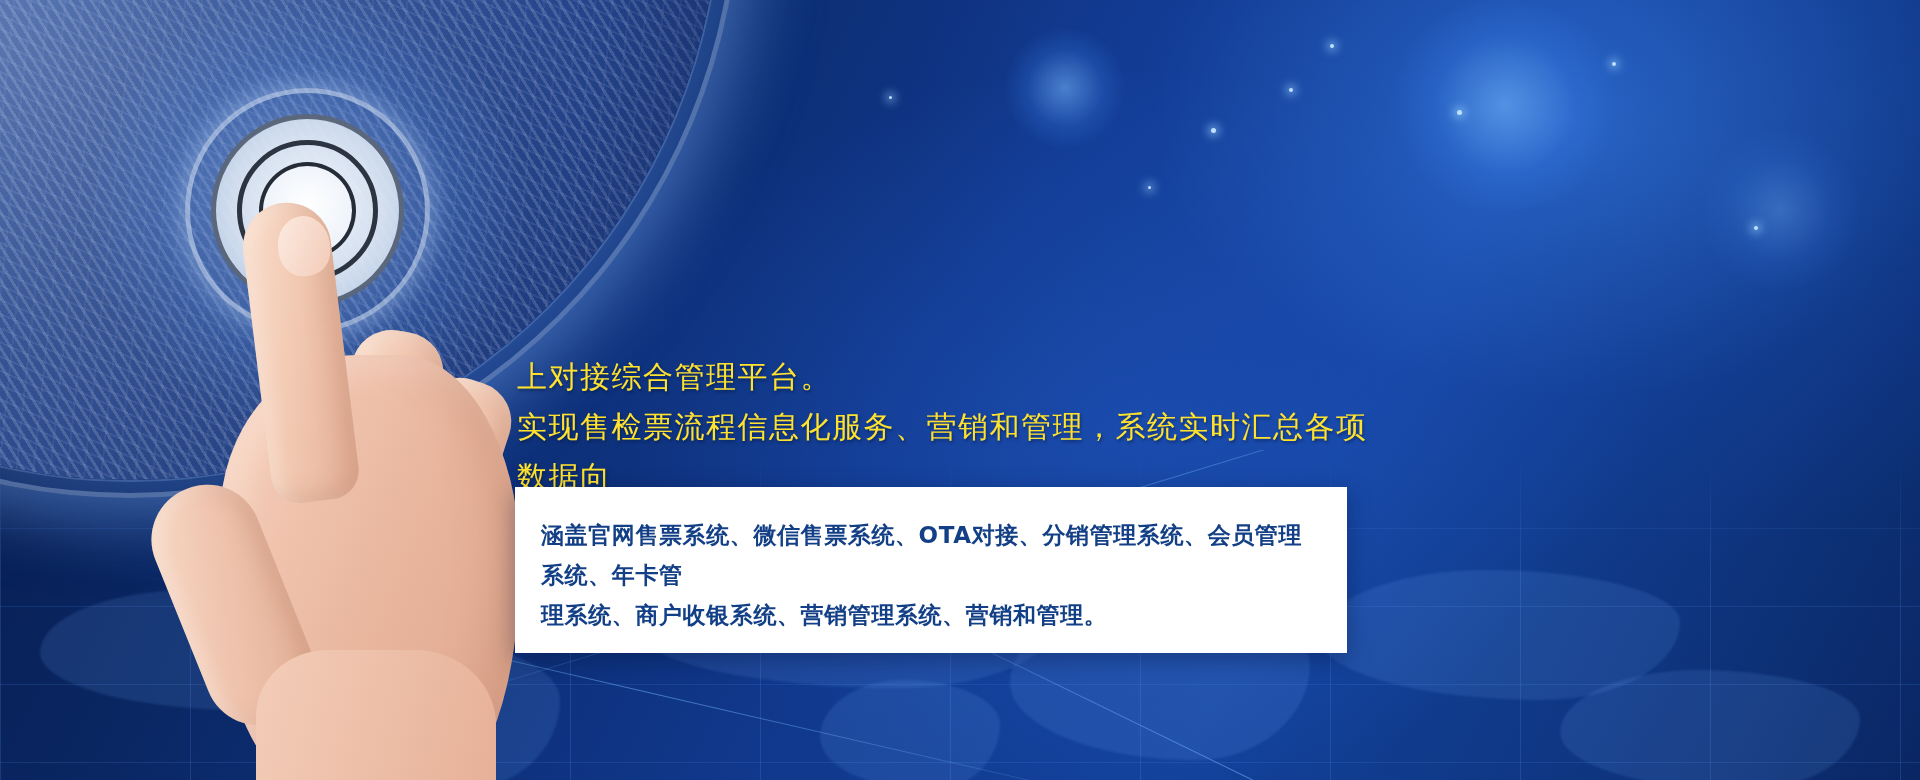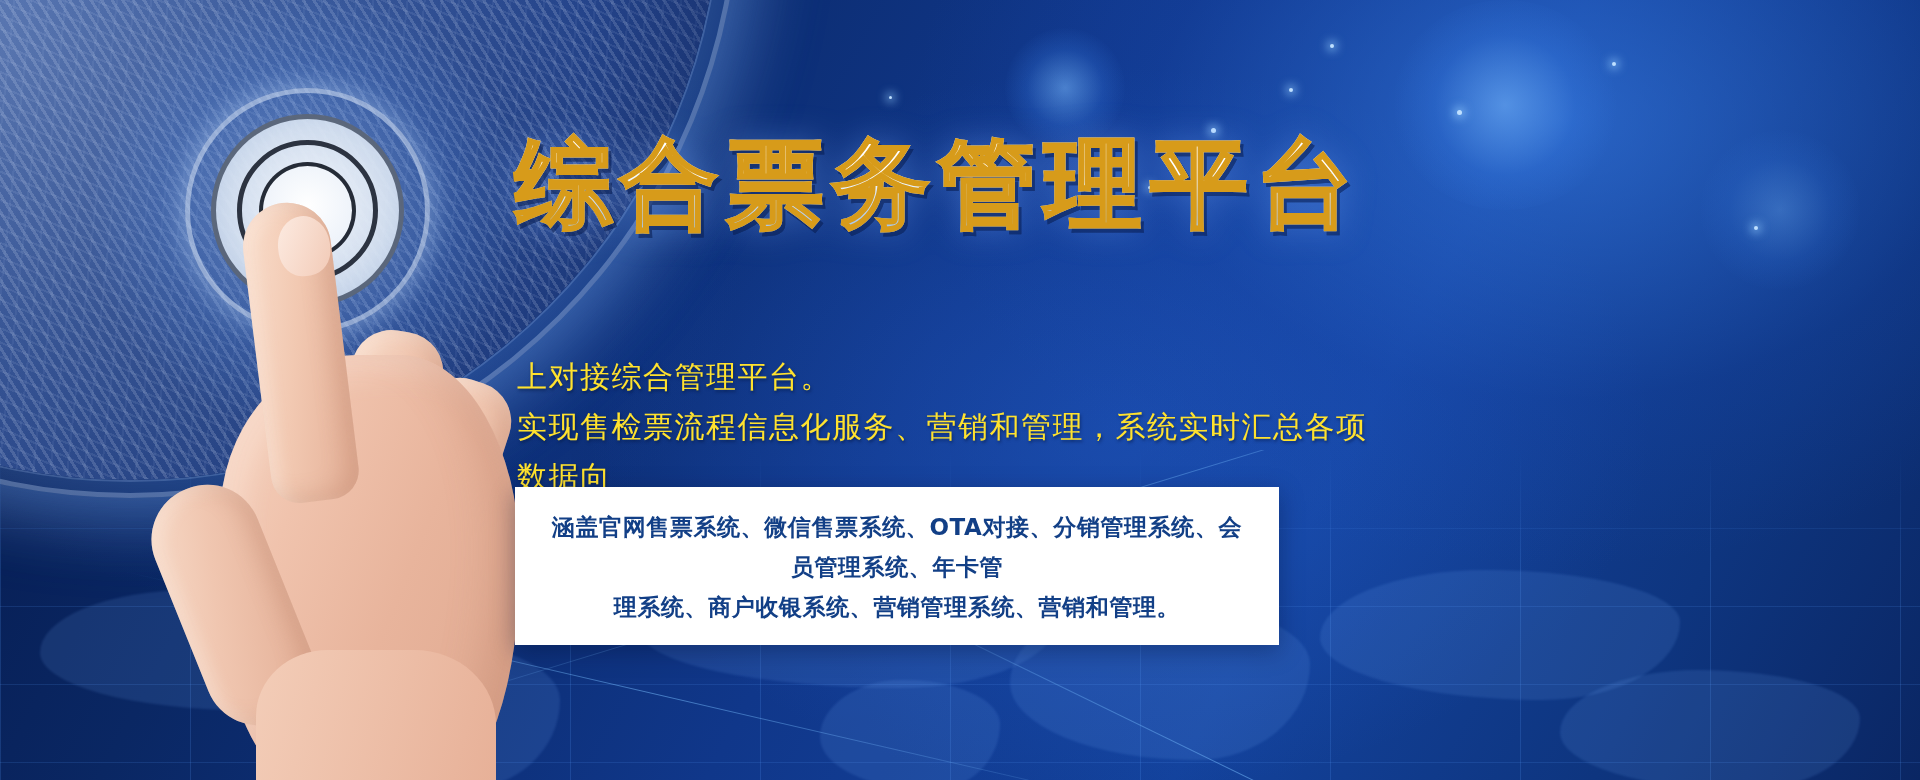--- a/index.html
+++ b/index.html
@@ -103,24 +103,23 @@
   }
 
   .subtitle{
     position:absolute; left:2px; top:352px; width:880px;
     font-family:"DejaVu Serif","Liberation Serif",serif;
     color:#ffe22e; font-size:30px; line-height:50px; letter-spacing:1.5px;
     text-shadow:1px 2px 3px rgba(4,20,60,.55);
   }
 
   .infobox{
-    position:absolute; left:0; top:487px; width:764px; min-height:98px;
-    background:#ffffff; padding:20px 26px 18px 26px;
+    position:absolute; left:0; top:487px; width:832px; min-height:98px;
+    background:#ffffff; padding:28px 26px 18px 26px;
     box-shadow:0 6px 22px rgba(3,15,48,.35);
-    text-align:center;
   }
   .infobox p{
     color:#123f86; font-size:23px; line-height:40px; letter-spacing:.6px;
     font-family:"DejaVu Sans","Liberation Sans",sans-serif; font-weight:600;
   }
 </style>
 </head>
 <body>
 
 <div class="banner">
@@ -169,21 +168,20 @@
     <div class="fgr f2"></div>
     <div class="palm"></div>
     <div class="fgr thumb"></div>
     <div class="fgr index"></div>
     <div class="nail"></div>
     <div class="wrist"></div>
   </div>
 
   <div class="content">
 
-    <h1 class="title">综合票务管理平台</h1>
 
     <div class="subtitle">
       <div>上对接综合管理平台。</div>
       <div>实现售检票流程信息化服务、营销和管理，系统实时汇总各项数据向</div>
     </div>
 
     <div class="infobox">
       <p>涵盖官网售票系统、微信售票系统、OTA对接、分销管理系统、会员管理系统、年卡管</p>
       <p>理系统、商户收银系统、营销管理系统、营销和管理。</p>
     </div>

